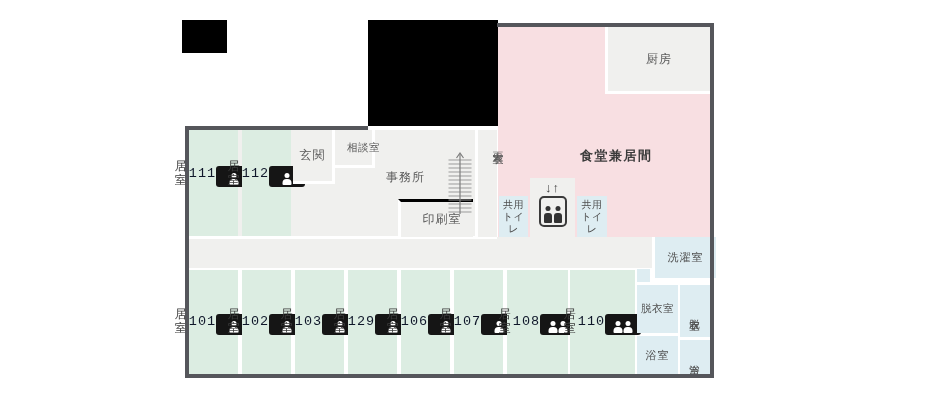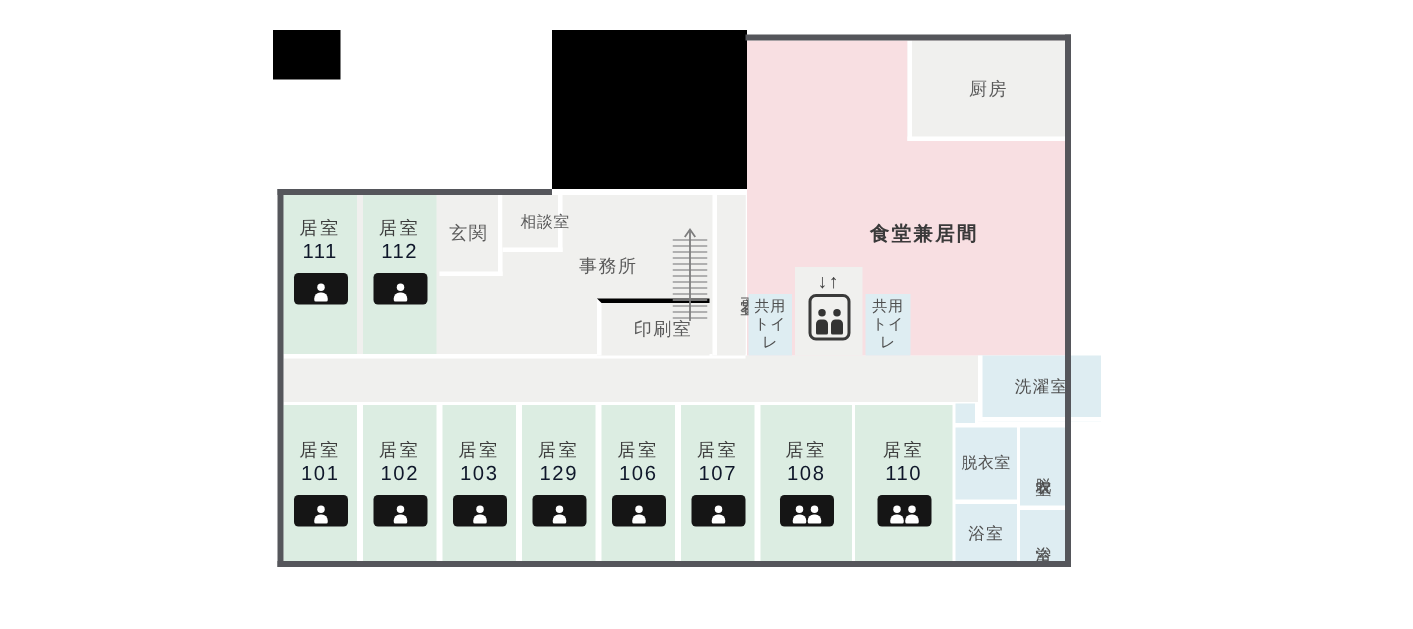--- a/index.html
+++ b/index.html
@@ -10,25 +10,25 @@
   }
   .abs{position:absolute;box-sizing:border-box;}
   
   .wall{background:var(--wall);}
   .mask{background:#000;}
   
   .base-service{background:var(--service);}
   .base-dining{background:var(--dining);}
   
   .room{display:flex;align-items:center;justify-content:center;box-sizing:border-box;}
-  .res{background:var(--residence);flex-direction:column;}
+  .res{background:var(--residence);flex-direction:row;font-family:Liberation Mono, monospace;}
   .res .rlabel{font-size:12px;letter-spacing:2px;color:#3c3c3c;line-height:1.2;}
   .res .rnum{font-size:13.5px;color:#0f172a;letter-spacing:1px;line-height:1.25;}
   .res-top{padding-bottom:18px;}
-  .svc{background:var(--service);text-align:center;}
+  .svc{background:var(--service);}
   .wet{background:var(--wet);}
   .svc-label{color:#5a5a5a;font-size:12px;letter-spacing:1px;white-space:nowrap;}
   .svc-label.sm{font-size:10.5px;letter-spacing:0.5px;margin-left:20px;}
   .wet-label{color:#4f4f4f;font-size:11px;letter-spacing:1px;white-space:nowrap;}
   .wet-label.sm{font-size:10.5px;letter-spacing:0.5px;}
   .vtext{writing-mode:vertical-rl;text-orientation:upright;letter-spacing:3px;white-space:normal;}
   .dining-label{font-size:13px;font-weight:bold;color:#3a3a3a;letter-spacing:1.5px;white-space:nowrap;}
   .toilet{flex-direction:column;text-align:center;justify-content:center;}
   .toilet div{font-size:10px;color:#4f4f4f;line-height:1.2;letter-spacing:0.5px;}
   
@@ -200,21 +200,21 @@
 </div>
 <div class="abs room res" style="left:570px;top:270px;width:65px;height:104px;">
   <span class="rlabel">居室</span>
   <span class="rnum">110</span>
   <span class="occ-icon">
       <span class="pfig"></span>
       <span class="pfig"></span>
     </span>
 </div>
 
-<div class="abs room wet bl bb" style="left:652px;top:237px;width:82px;height:44px;">
+<div class="abs room wet bl bb" style="left:652px;top:237px;width:64px;height:44px;">
   <span class="wet-label">洗濯室</span>
 </div>
 <div class="abs wet" style="left:637px;top:269px;width:13px;height:13px;"></div>
 <div class="abs room wet" style="left:637px;top:285px;width:41px;height:48px;">
   <span class="wet-label sm">脱衣室</span>
 </div>
 <div class="abs room wet" style="left:680px;top:285px;width:30px;height:52px;">
   <span class="wet-label sm vtext" style="letter-spacing:1px;">脱衣室</span>
 </div>
 <div class="abs room wet" style="left:637px;top:336px;width:41px;height:38px;">

